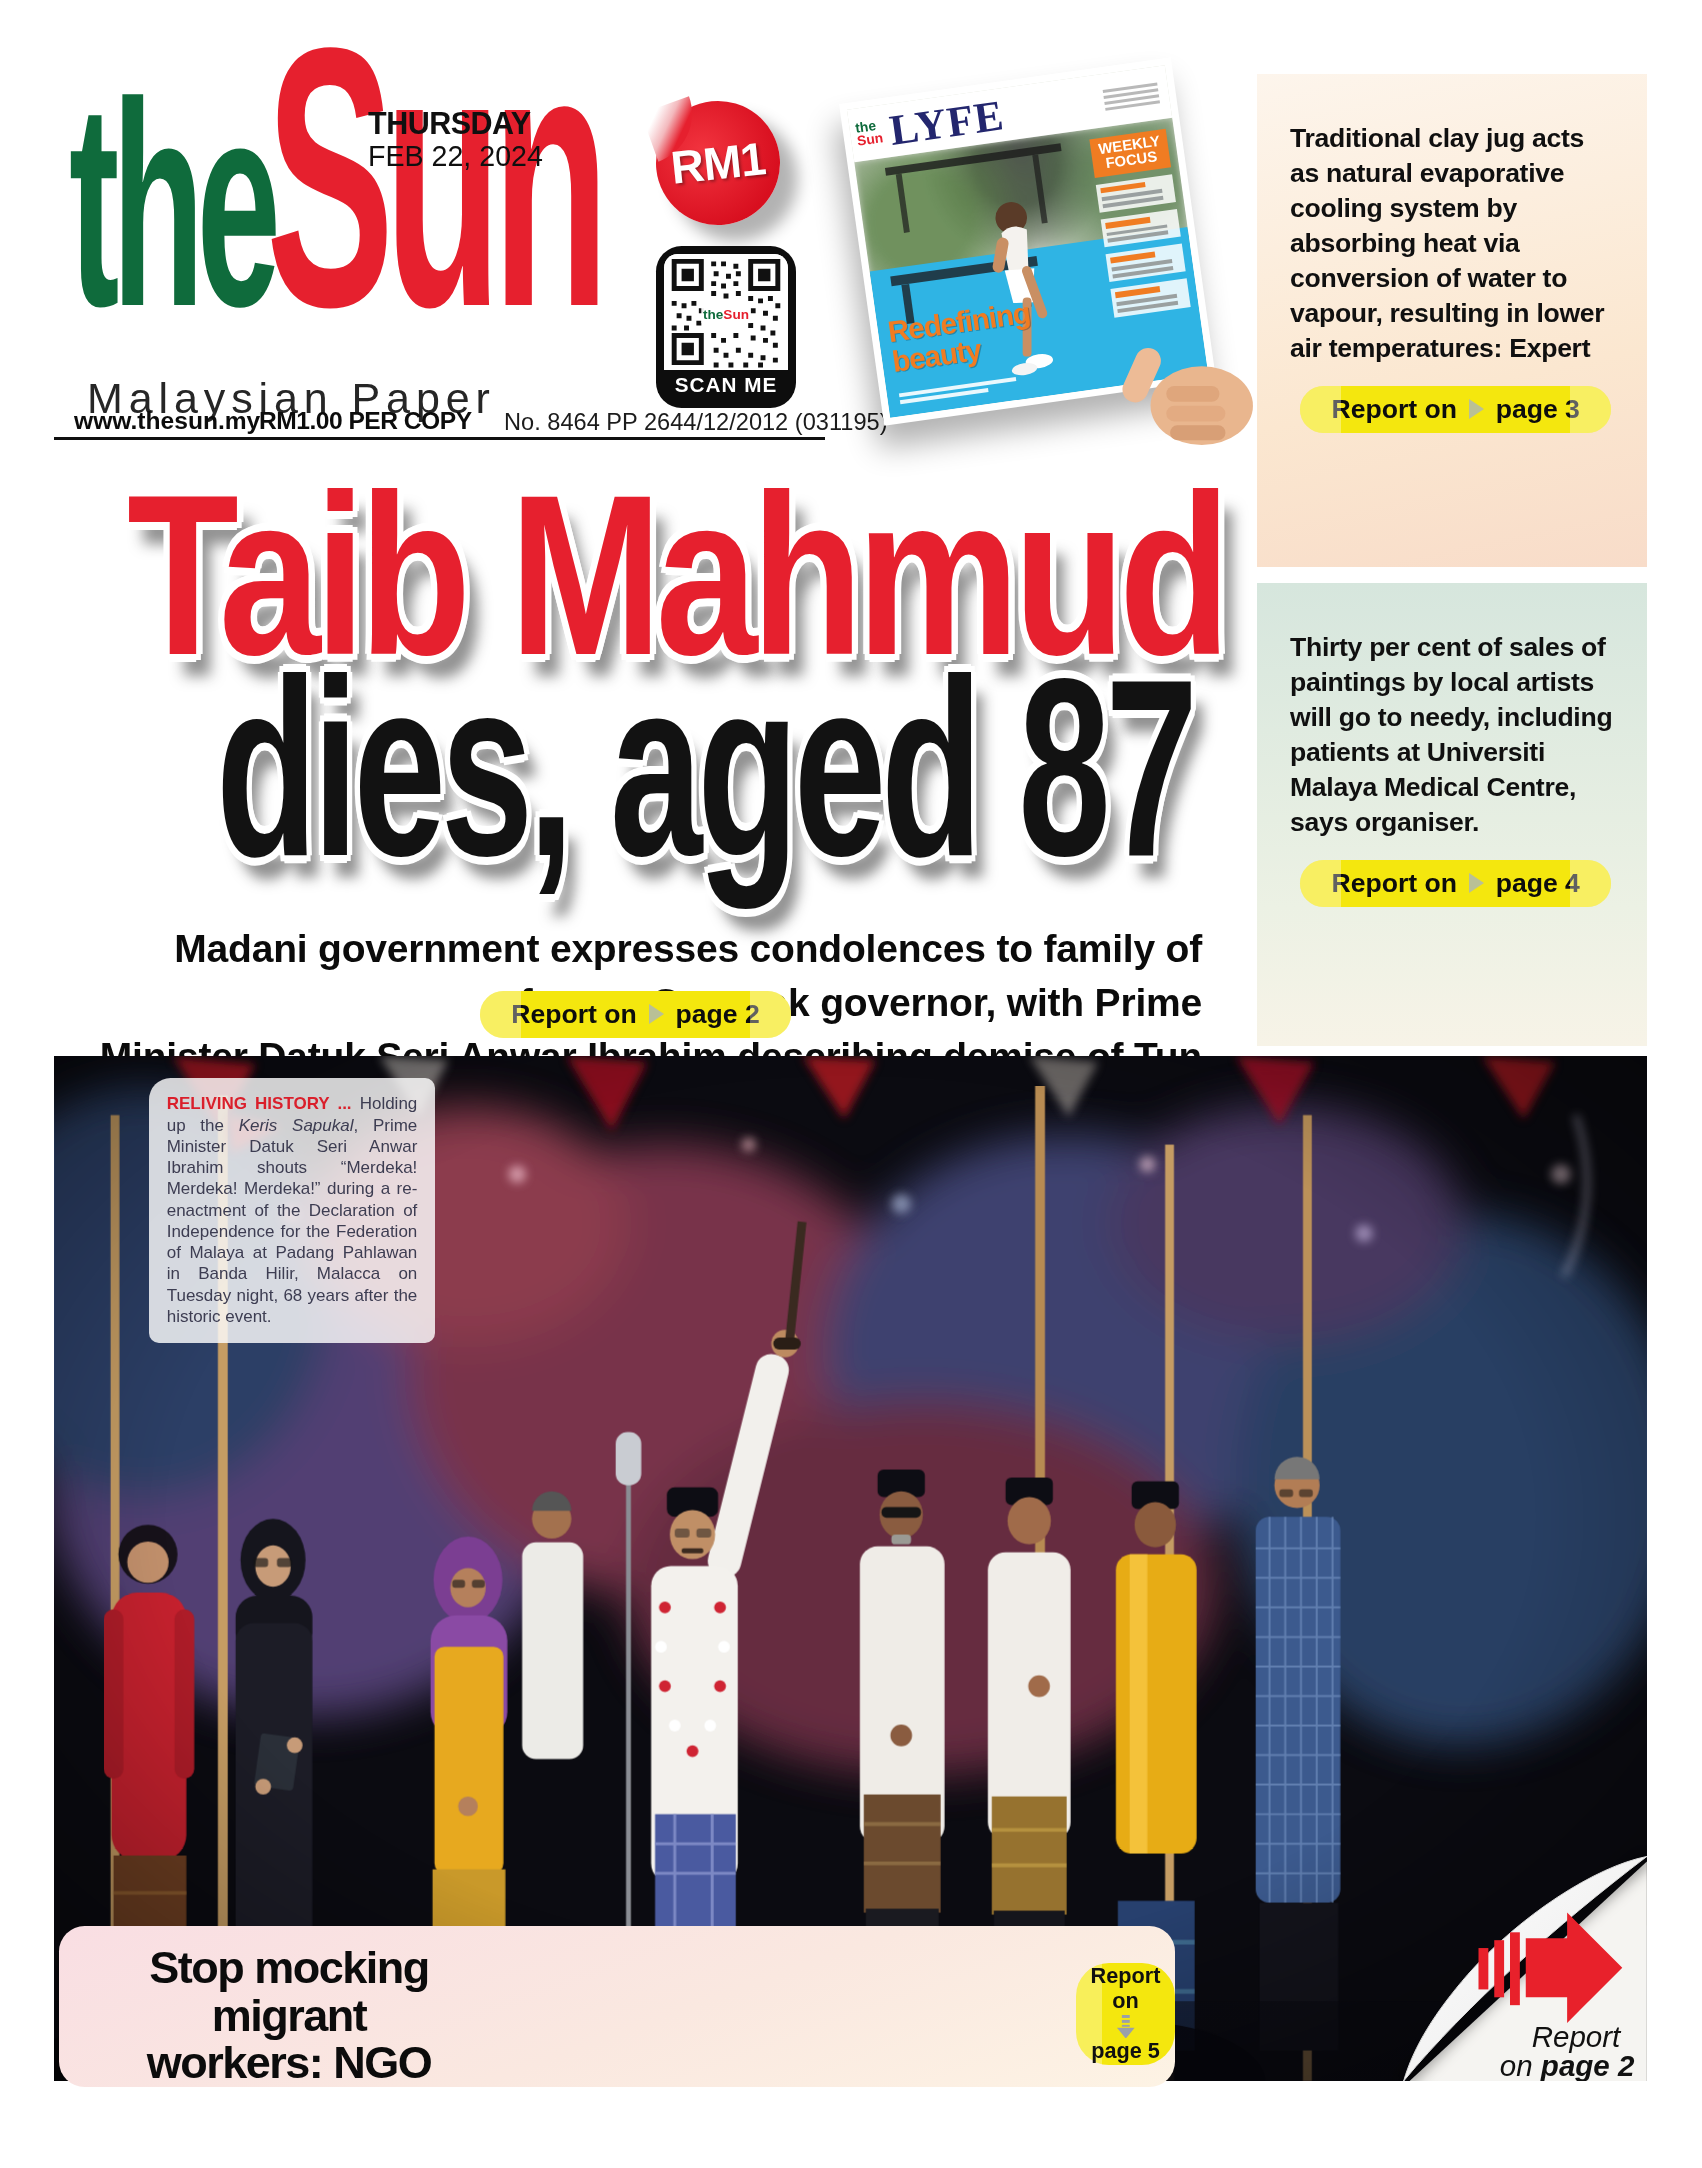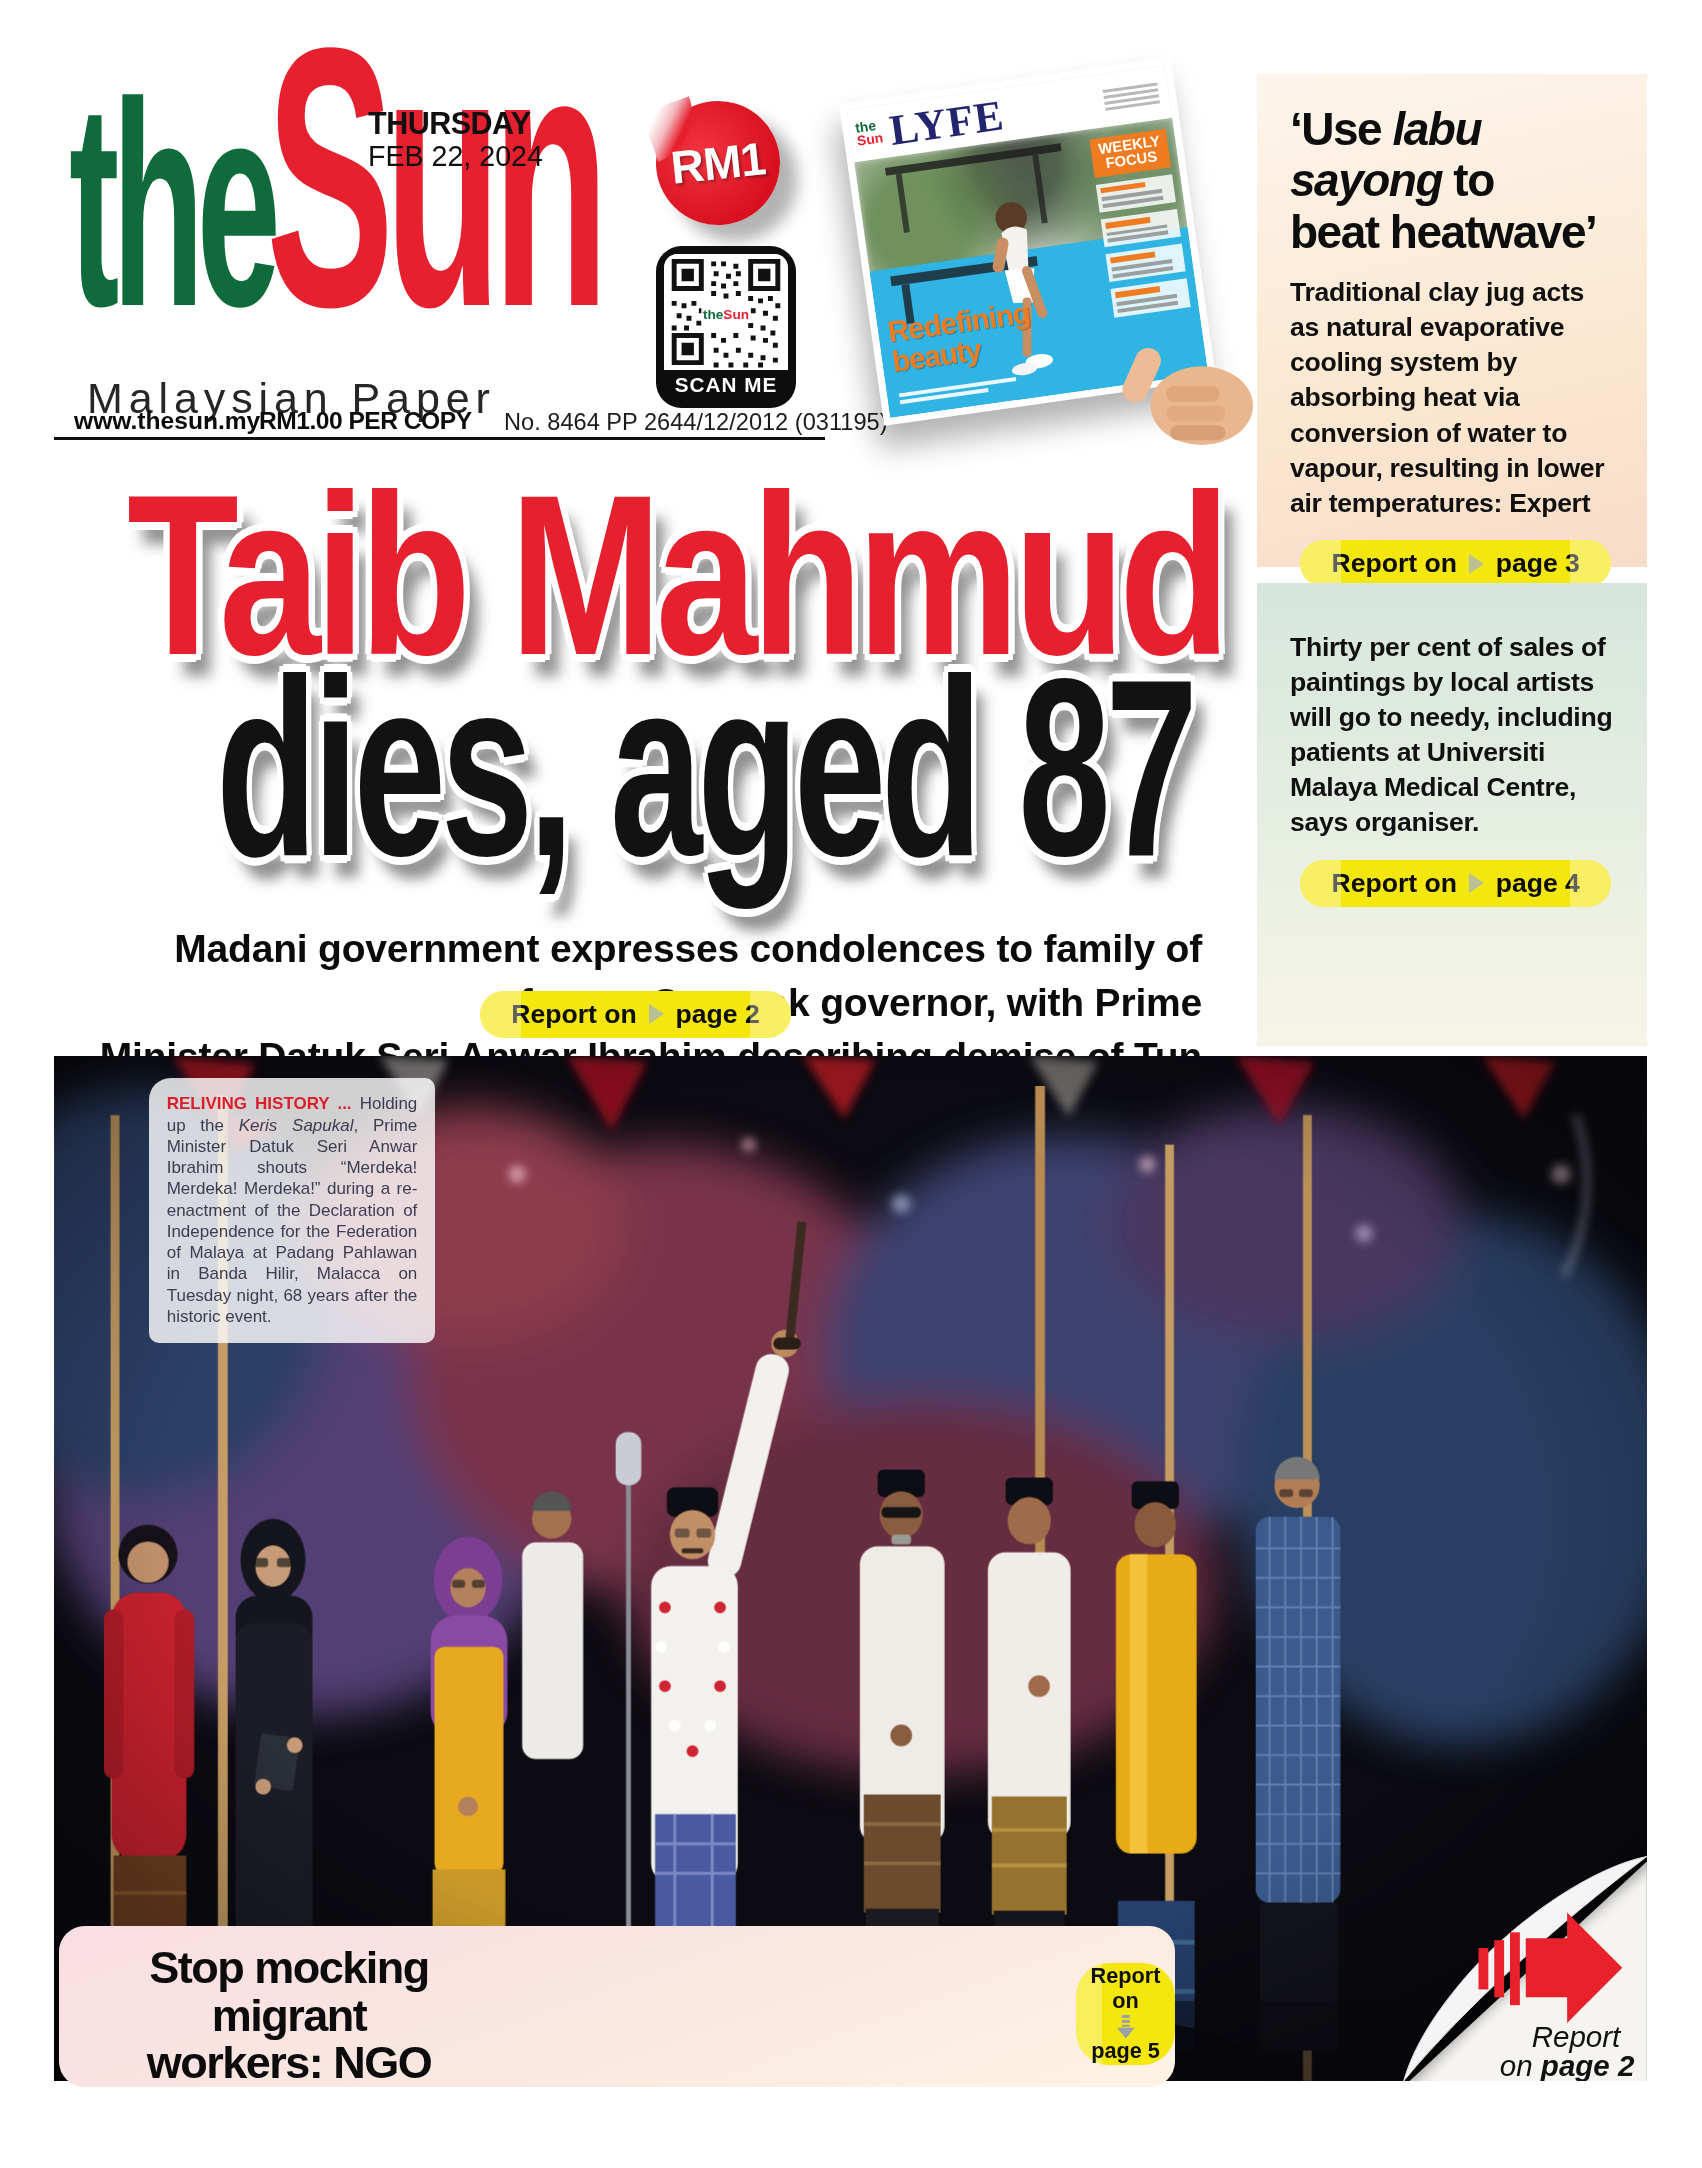--- a/index.html
+++ b/index.html
@@ -226,23 +226,20 @@
     <svg width="148" height="128" viewBox="0 0 150 130" style="position:absolute;right:5.9px;bottom:0;">
       <ellipse cx="92" cy="86" rx="52" ry="40" fill="#e9b68e"></ellipse>
       <rect x="18" y="26" width="26" height="58" rx="13" fill="#edbb96" transform="rotate(24 31 55)"></rect>
       <rect x="56" y="66" width="54" height="16" rx="8" fill="#dfa67c"></rect>
       <rect x="56" y="86" width="60" height="16" rx="8" fill="#e3ab82"></rect>
       <rect x="60" y="106" width="56" height="15" rx="7" fill="#d89f76"></rect>
     </svg>
   </div>
 
   <div class="side side1">
-    <div class="side-h"><span>‘Use </span><span class="it">labu
-sayong</span><span> to
-beat heatwave’</span></div>
     <div class="side-b">Traditional clay jug acts
 as natural evaporative
 cooling system by
 absorbing heat via
 conversion of water to
 vapour, resulting in lower
 air temperatures: Expert</div>
     <div class="pill-row">
       <span class="pill">
         <span>Report on</span>

